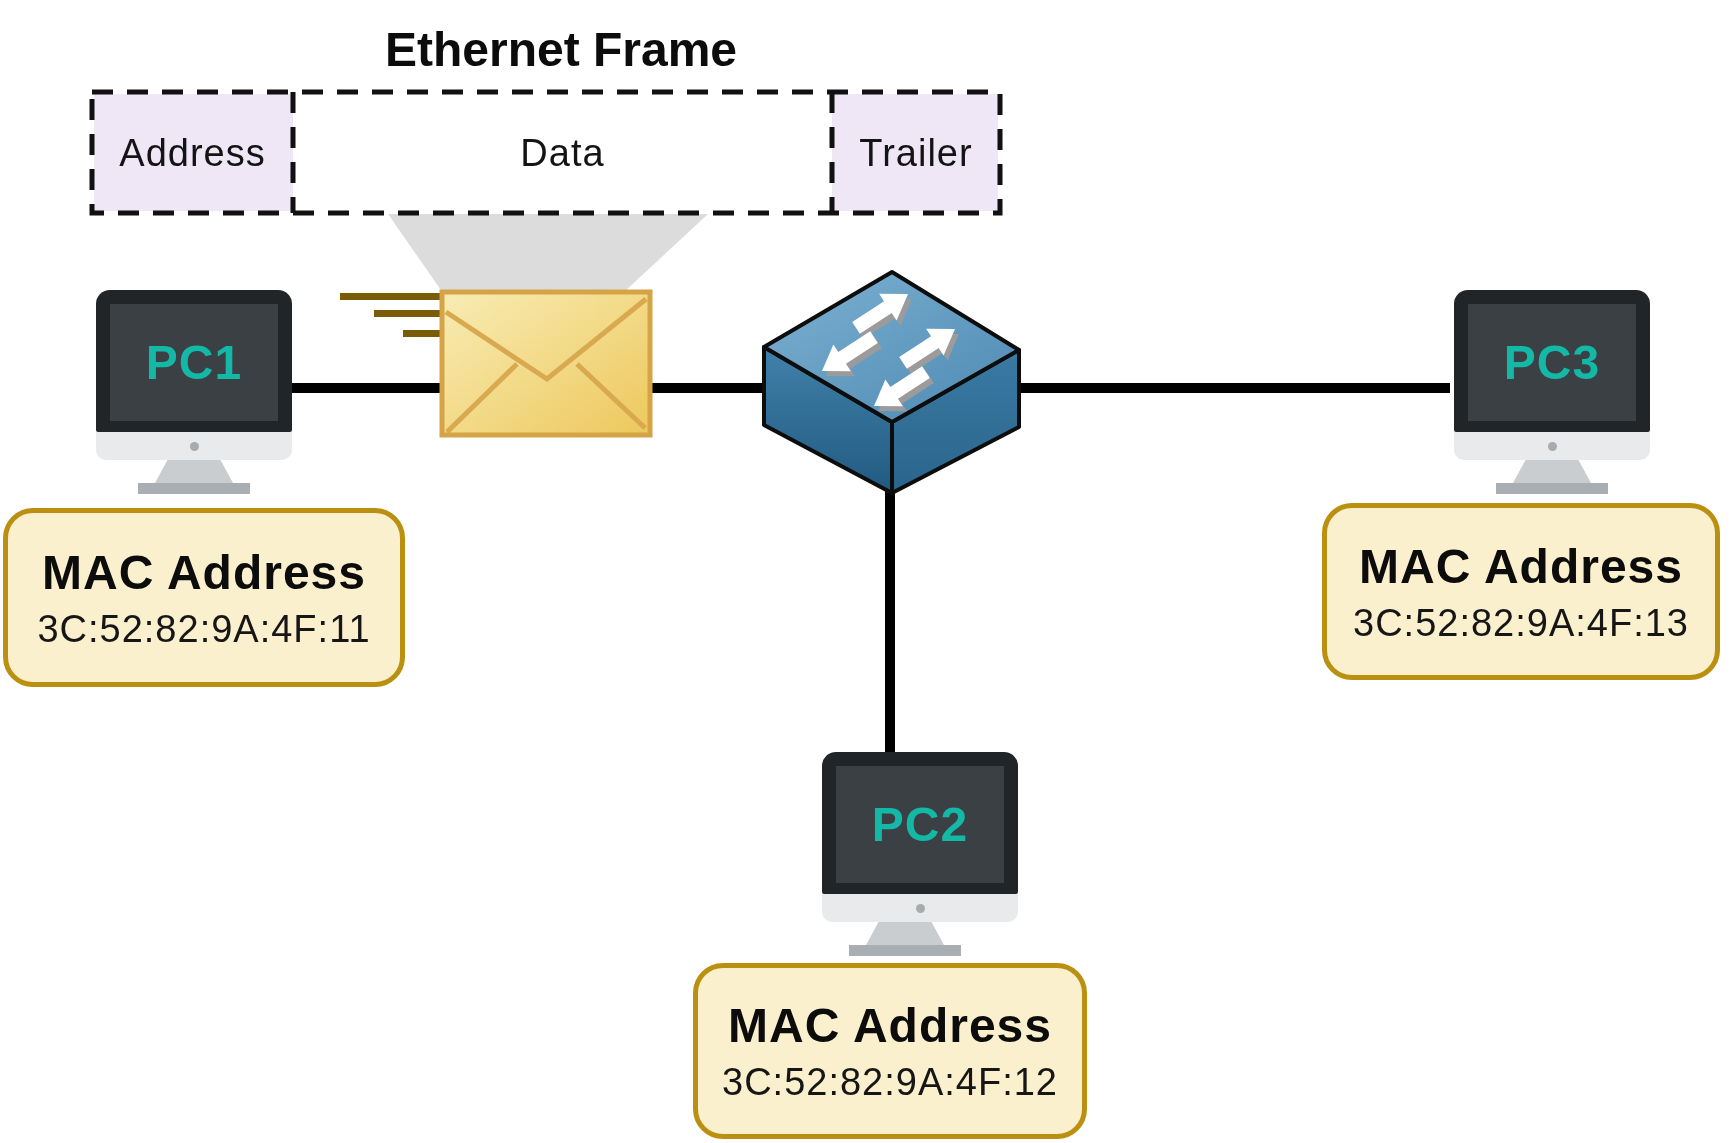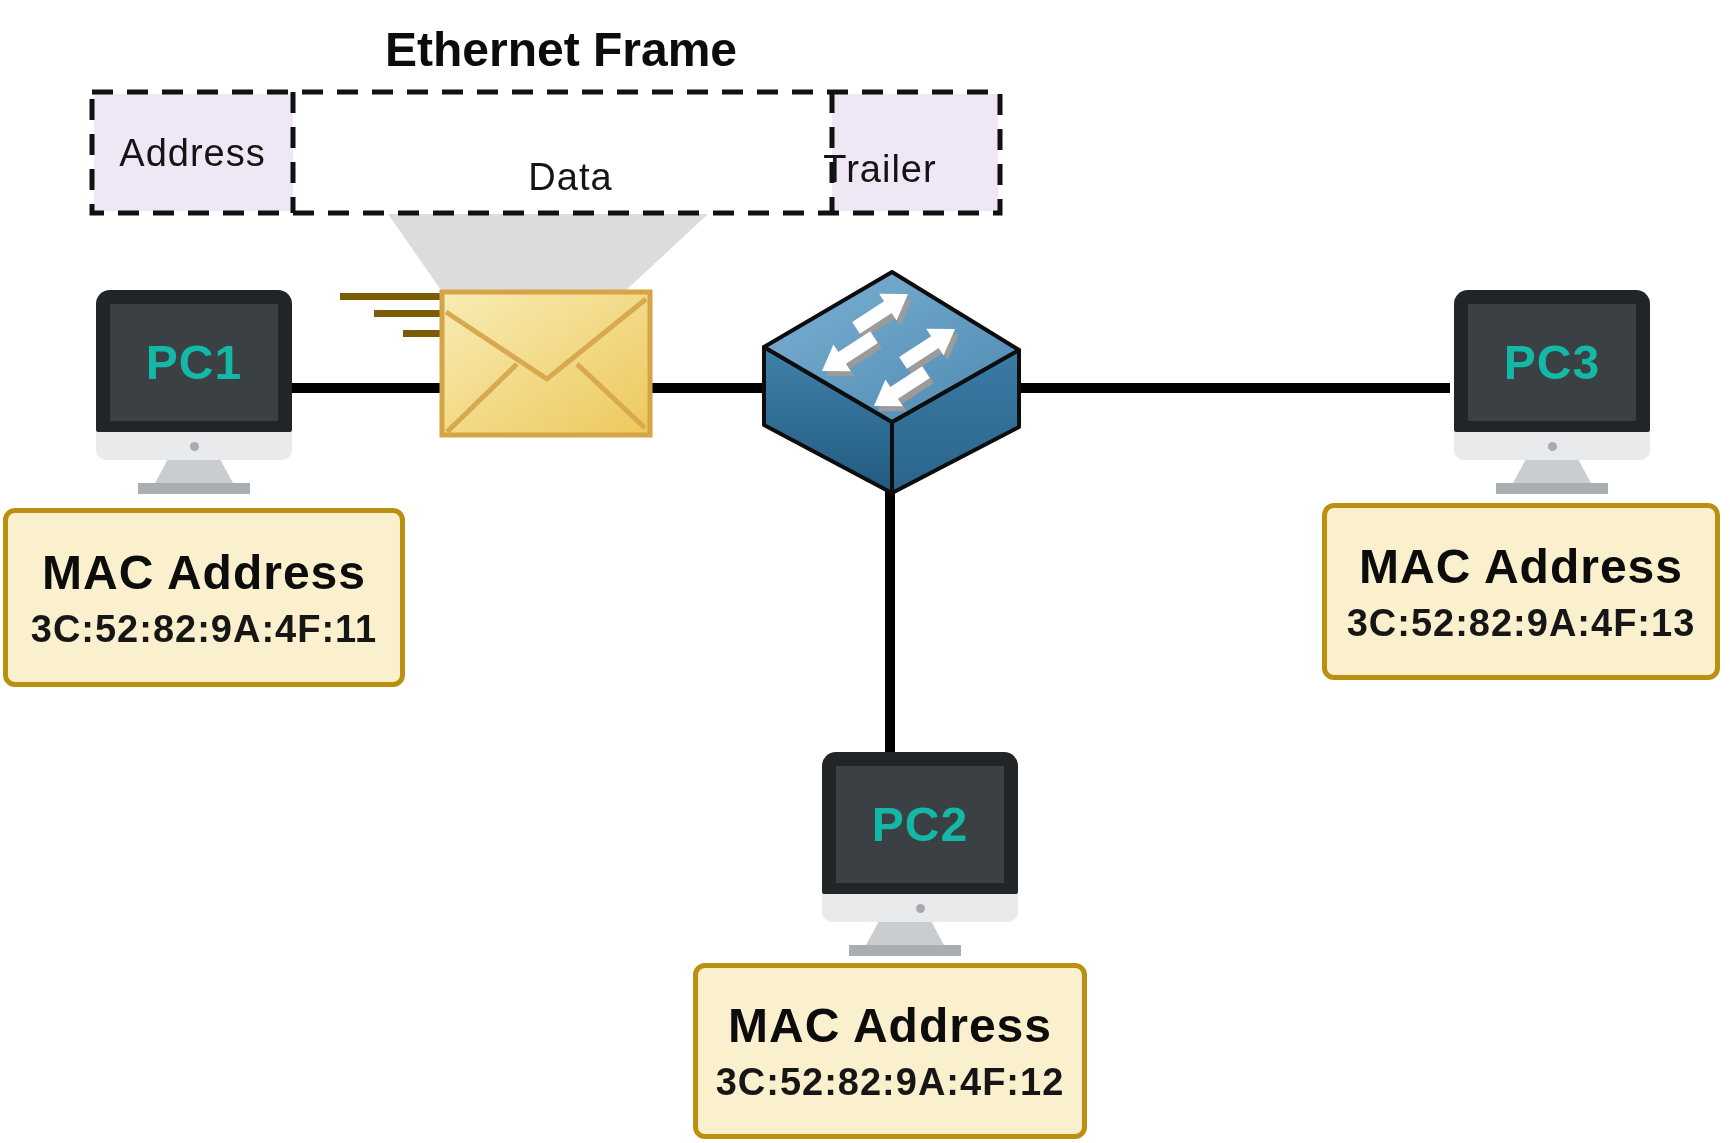--- a/index.html
+++ b/index.html
@@ -22,22 +22,22 @@
   .canvas{position:relative;width:1572px;height:1143px;background:#fff;}
   .abs{position:absolute;}
   svg.layer{position:absolute;left:0;top:0;z-index:1;}
 
   
   .title{left:361px;top:22px;width:400px;text-align:center;
     font-size:48px;font-weight:800;color:var(--ink);z-index:3;letter-spacing:0;}
   .field-label{top:131px;height:44px;line-height:44px;text-align:center;
     font-size:38px;font-weight:400;color:#141414;z-index:3;letter-spacing:1px;}
   .field-label.header{left:92px;width:201px;}
-  .field-label.data{left:301px;width:539px;margin-top:24px;}
-  .field-label.trailer{left:796px;width:168px;margin-top:16px;}
+  .field-label.data{left:293px;width:539px;}
+  .field-label.trailer{left:832px;width:168px;}
 
   
   .monitor{position:absolute;width:196px;z-index:2;}
   .monitor .frame{position:relative;width:196px;height:142px;
     background:var(--monitor-frame);border-radius:14px 14px 2px 2px;}
   .monitor .screen{position:absolute;left:14px;right:14px;top:14px;bottom:11px;
     background:var(--monitor-screen);display:flex;align-items:center;justify-content:center;}
   .monitor .pc-label{color:#14b8a6;font-size:48px;font-weight:700;letter-spacing:1px;}
   .monitor .bezel{position:relative;width:196px;height:28px;background:var(--monitor-bezel);
     border-radius:0 0 10px 10px;}
@@ -45,25 +45,25 @@
     border-radius:50%;background:var(--monitor-dot);}
   .monitor .neck{width:78px;height:23px;margin:0 auto;background:var(--monitor-neck);
     clip-path:polygon(16% 0,84% 0,100% 100%,0 100%);}
   .monitor .base{width:112px;height:11px;margin:0 auto;background:var(--monitor-base);}
   .monitor.pc1{left:96px;top:290px;}
   .monitor.pc2{left:792px;top:752px;padding-left:30px;}
   .monitor.pc3{left:1454px;top:290px;}
 
   
   .mac-card{position:absolute;z-index:3;background:var(--mac-box-fill);
-    border:5px solid var(--mac-box-border);border-radius:12px;
+    border:5px solid var(--mac-box-border);border-radius:30px;
     display:flex;flex-direction:column;align-items:center;justify-content:center;gap:8px;
     padding:10px 8px;}
   .mac-card .mac-title{font-size:48px;font-weight:800;color:var(--ink);letter-spacing:1px;}
-  .mac-card .mac-value{font-size:38px;font-weight:700;color:#161616;letter-spacing:1px;}
+  .mac-card .mac-value{font-size:38px;font-weight:400;color:#161616;letter-spacing:1px;}
   .mac-card.pc1{left:3px;top:508px;width:402px;height:179px;}
   .mac-card.pc2{left:693px;top:963px;width:394px;height:176px;}
   .mac-card.pc3{left:1322px;top:503px;width:398px;height:177px;}
 </style>
 </head>
 <body>
 
 <div class="canvas">
 
   <svg class="layer" width="1730" height="1143" viewBox="0 0 1730 1143">

